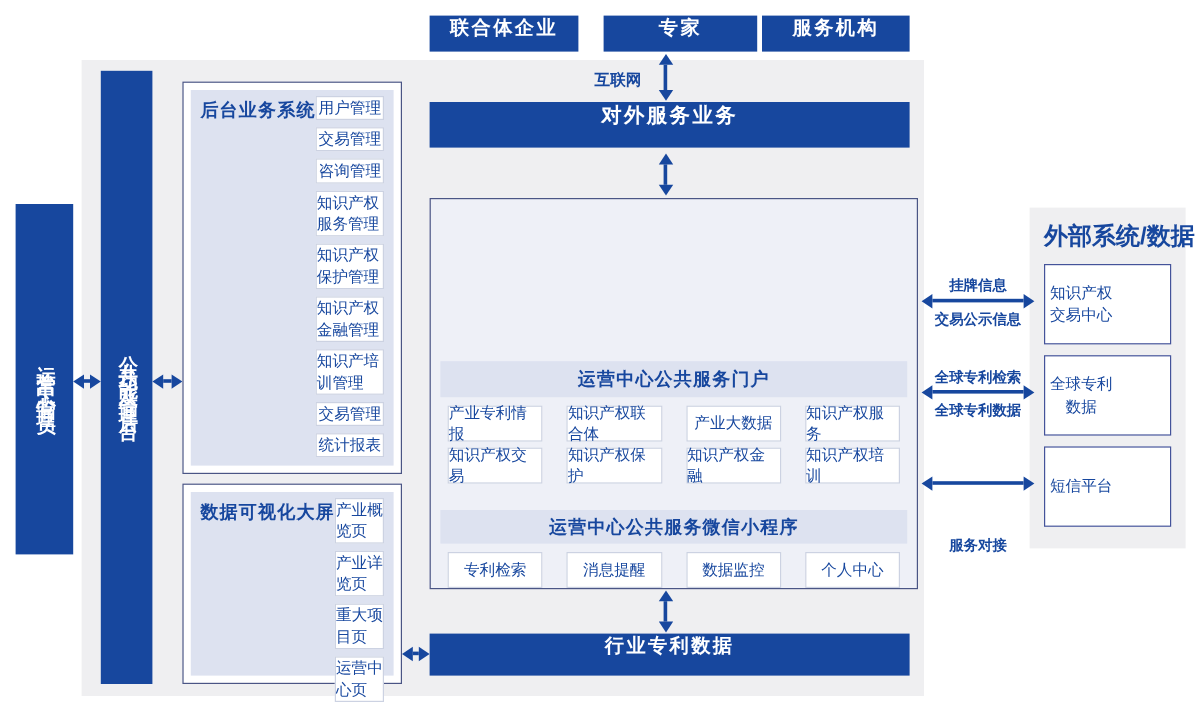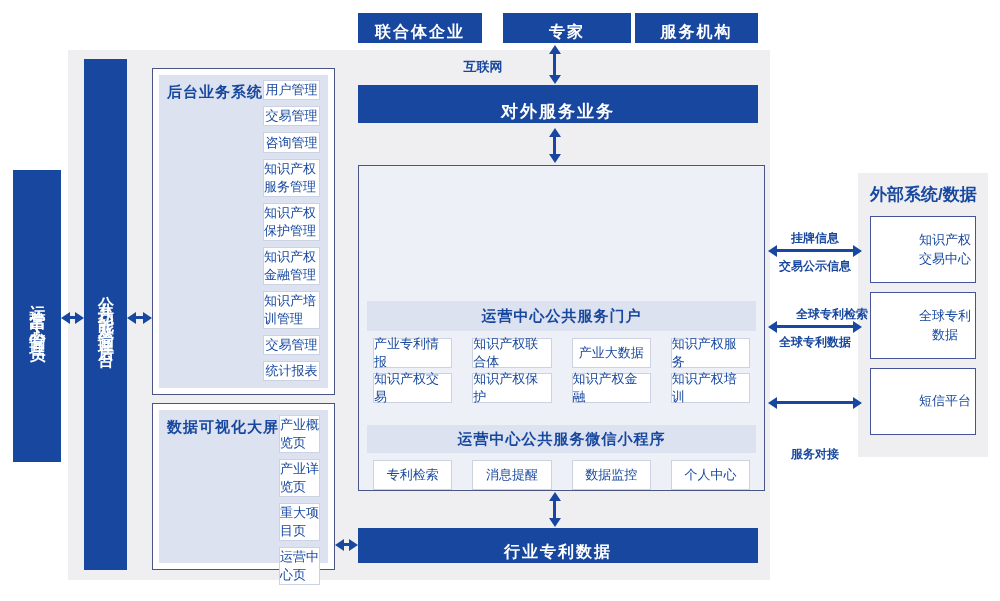--- a/index.html
+++ b/index.html
@@ -13,21 +13,21 @@
   }
   *{margin:0;padding:0;box-sizing:border-box;}
   html,body{background:#ffffff;}
   body{font-family:"Liberation Sans","DejaVu Sans",sans-serif;color:var(--blue);}
   .stage{position:relative;width:1000px;height:601px;background:#ffffff;overflow:hidden;}
 
   .panel{position:absolute;background:var(--panel-gray);}
 
   
   .bluebox{position:absolute;background:var(--blue);color:#ffffff;display:flex;
-           align-items:flex-end;justify-content:center;font-weight:bold;font-size:16px;
+           align-items:flex-start;justify-content:center;font-weight:bold;font-size:16px;
            letter-spacing:2px;}
 
   
   .vrail{position:absolute;background:var(--blue);color:#ffffff;display:flex;
          align-items:center;justify-content:center;font-weight:bold;font-size:16px;}
   .vrail span{writing-mode:vertical-rl;text-orientation:upright;letter-spacing:7px;}
 
   
   .listbox{position:absolute;background:#ffffff;border:1px solid var(--slate-border);
            padding:6px;display:flex;}
@@ -47,25 +47,25 @@
           display:flex;align-items:center;justify-content:center;
           font-weight:bold;font-size:15px;letter-spacing:1px;}
   .center .grid{display:grid;grid-template-columns:1fr 1fr 1fr 1fr;gap:5px 20px;margin:7px 14px 0;}
   .center .grid .it{height:30px;background:#ffffff;border:1px solid var(--item-border);
           display:flex;align-items:center;justify-content:center;font-size:13px;}
   .center .hdr.second{margin-top:22px;height:28px;}
 
   
   .ext{position:absolute;left:858px;top:173px;width:130px;height:284px;
        background:var(--panel-gray);padding:10px 12px 0;}
-  .ext .ttl{text-align:center;font-weight:bold;font-size:17px;margin-bottom:10px;
+  .ext .ttl{text-align:center;font-weight:bold;font-size:20px;margin-bottom:10px;
        white-space:nowrap;}
   .ext .boxes{display:flex;flex-direction:column;gap:9px;}
   .ext .boxes .eb{height:67px;background:#ffffff;border:1px solid #44539a;
-       display:flex;align-items:center;justify-content:flex-end;}
+       display:flex;align-items:center;justify-content:flex-start;}
   .ext .boxes .eb span{display:block;width:60px;text-align:center;font-size:13px;
        line-height:1.45;word-break:break-all;}
 
   
   .harrow{position:absolute;height:3px;background:var(--blue);}
   .harrow::before,.harrow::after{content:"";position:absolute;top:50%;
        transform:translateY(-50%);width:0;height:0;
        border-top:6px solid transparent;border-bottom:6px solid transparent;}
   .harrow::before{left:-9px;border-right:9px solid var(--blue);}
   .harrow::after{right:-9px;border-left:9px solid var(--blue);}
@@ -90,21 +90,21 @@
   <div class="bluebox" style="left:358px;top:13px;width:124px;height:30px;">
     <span>联合体企业</span>
   </div>
   <div class="bluebox" style="left:503px;top:13px;width:128px;height:30px;">
     <span>专家</span>
   </div>
   <div class="bluebox" style="left:635px;top:13px;width:123px;height:30px;">
     <span>服务机构</span>
   </div>
 
-  <div class="lbl" style="left:448px;top:58px;width:70px;font-size:13px;">互联网</div>
+  <div class="lbl" style="left:480px;top:58px;width:70px;font-size:13px;">互联网</div>
   <div class="varrow" style="left:553px;top:54px;height:21px;"></div>
 
   <div class="bluebox" style="left:358px;top:85px;width:400px;height:38px;font-size:17px;">
     <span>对外服务业务</span>
   </div>
   <div class="varrow" style="left:553px;top:137px;height:17px;"></div>
 
   <div class="vrail" style="left:13px;top:170px;width:48px;height:292px;">
     <span>运营中心管理员</span>
   </div>
@@ -182,20 +182,20 @@
       <div class="eb">
         <span>短信平台</span>
       </div>
     </div>
   </div>
 
   <div class="lbl" style="left:772px;top:230px;width:86px;">挂牌信息</div>
   <div class="harrow" style="left:777px;top:249px;width:76px;"></div>
   <div class="lbl" style="left:766px;top:258px;width:98px;">交易公示信息</div>
 
-  <div class="lbl" style="left:783px;top:306px;width:98px;">全球专利检索</div>
+  <div class="lbl" style="left:766px;top:306px;width:98px;">全球专利检索</div>
   <div class="harrow" style="left:777px;top:325px;width:76px;"></div>
   <div class="lbl" style="left:766px;top:334px;width:98px;">全球专利数据</div>
 
   <div class="harrow" style="left:777px;top:401px;width:76px;"></div>
   <div class="lbl" style="left:772px;top:412px;width:86px;margin-top:34px;">服务对接</div>
 
 </div>
 
 </body></html>

